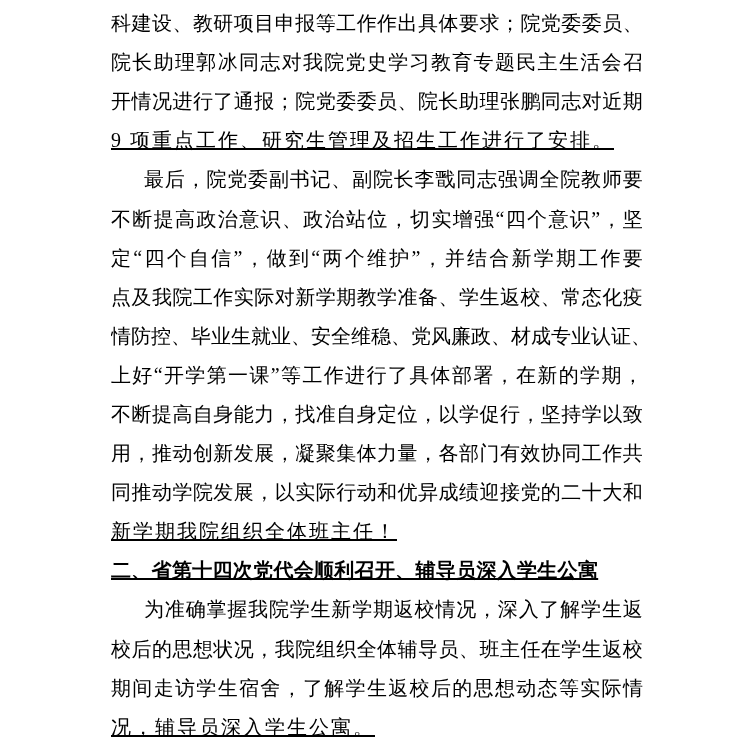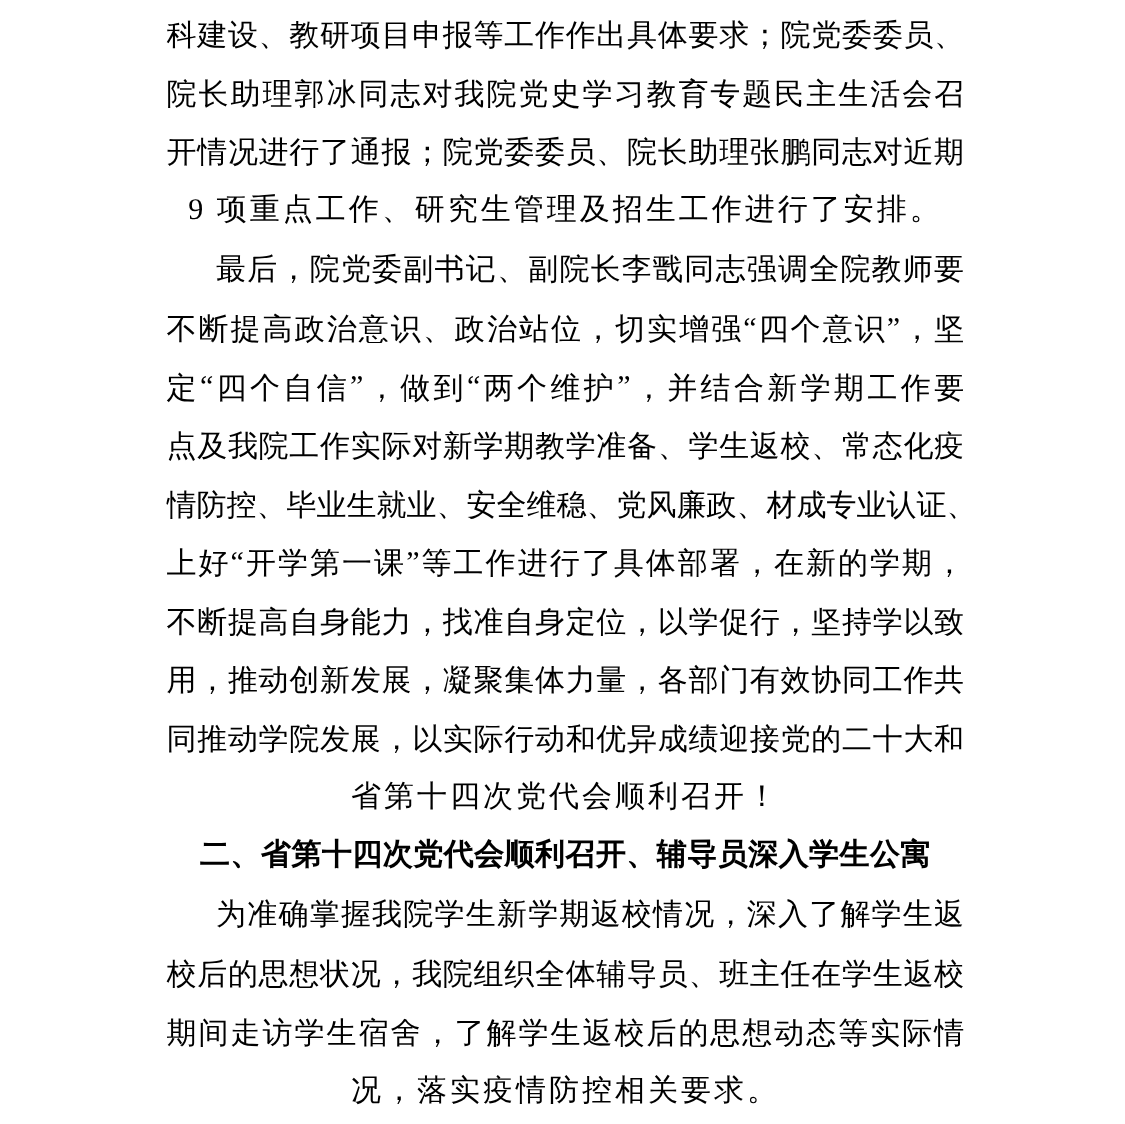--- a/index.html
+++ b/index.html
@@ -36,21 +36,22 @@
     white-space: nowrap;
     overflow: hidden;
   }
   .fill span { flex: 0 1 auto; display: block; }
   
   .indent { padding-left: 33px; }
   
   .plain {
     line-height: 39.1px;
     white-space: nowrap;
-    text-align: center;
+    text-align: left;
+    text-decoration: underline;
   }
   .end { letter-spacing: 2px; }
   
   .heading {
     font-family: "Liberation Sans", "DejaVu Sans", sans-serif;
     font-weight: bold;
     letter-spacing: 0.3px;
   }
 </style>
 </head>
@@ -387,21 +388,21 @@
       <span>绩</span>
       <span>迎</span>
       <span>接</span>
       <span>党</span>
       <span>的</span>
       <span>二</span>
       <span>十</span>
       <span>大</span>
       <span>和</span>
     </p>
-  <p class="ln plain end">省第十四次党代会顺利召开！</p>
+  <p class="ln plain end">新学期我院组织全体班主任！</p>
 
   <h2 class="ln plain heading">二、省第十四次党代会顺利召开、辅导员深入学生公寓</h2>
 
   <p class="ln fill indent">
       <span>为</span>
       <span>准</span>
       <span>确</span>
       <span>掌</span>
       <span>握</span>
       <span>我</span>
@@ -472,14 +473,14 @@
       <span>的</span>
       <span>思</span>
       <span>想</span>
       <span>动</span>
       <span>态</span>
       <span>等</span>
       <span>实</span>
       <span>际</span>
       <span>情</span>
     </p>
-  <p class="ln plain end">况，落实疫情防控相关要求。</p>
+  <p class="ln plain end">况，辅导员深入学生公寓。</p>
 </div>
 
 </body></html>

